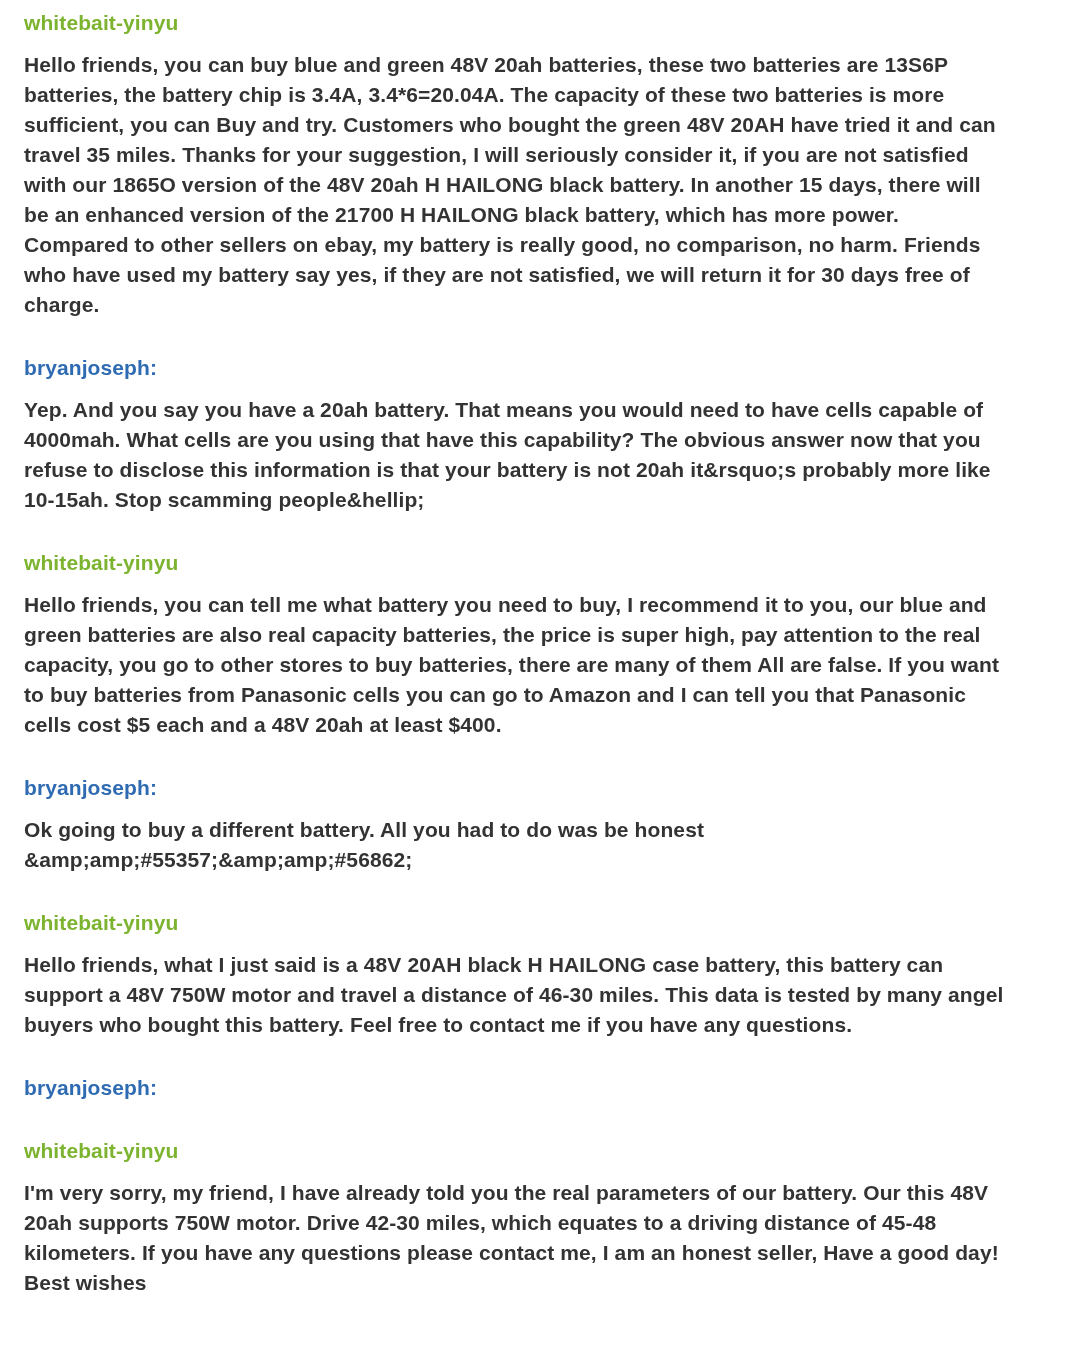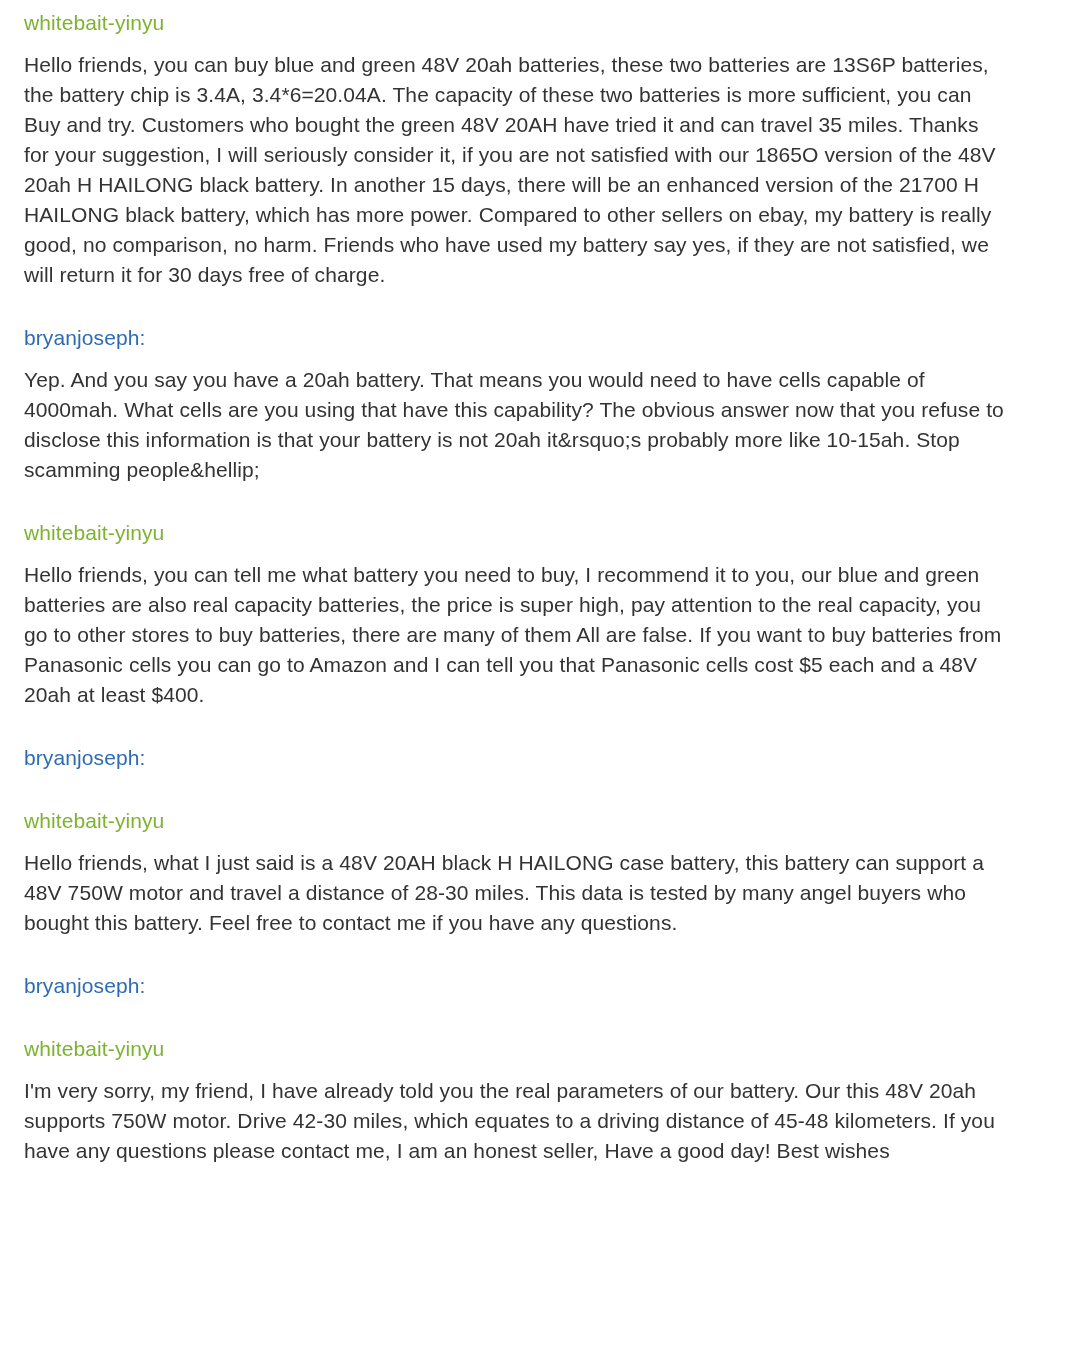--- a/index.html
+++ b/index.html
@@ -18,34 +18,35 @@
     padding: 8px 24px 6px 24px;
   }
   .message {
     margin: 0 0 33px 0;
   }
   .message:last-child {
     margin-bottom: 0;
   }
   .author {
     font-size: 21px;
-    font-weight: normal;
+    font-weight: bold;
     line-height: 30px;
     margin: 0 0 12px 0;
     letter-spacing: 0.1px;
   }
   .author.seller { color: #7cb32f; }
   .author.buyer  { color: #2e6bb2; }
   .body-text {
     font-size: 21px;
     line-height: 30px;
     margin: 0;
     max-width: 980px;
     letter-spacing: 0.1px;
     word-wrap: break-word;
+    font-weight: bold;
   }
 </style>
 </head>
 <body style="background: rgb(255, 255, 255); color: rgb(51, 51, 51);">
 
 <div class="thread" id="thread">
 
     <section class="message">
       <h3 class="author seller" style="color: rgb(124, 179, 47);">whitebait-yinyu</h3>
       <p class="body-text">Hello friends, you can buy blue and green 48V 20ah batteries, these two batteries are 13S6P batteries, the battery chip is 3.4A, 3.4*6=20.04A. The capacity of these two batteries is more sufficient, you can Buy and try. Customers who bought the green 48V 20AH have tried it and can travel 35 miles. Thanks for your suggestion, I will seriously consider it, if you are not satisfied with our 1865O version of the 48V 20ah H HAILONG black battery. In another 15 days, there will be an enhanced version of the 21700 H HAILONG black battery, which has more power. Compared to other sellers on ebay, my battery is really good, no comparison, no harm. Friends who have used my battery say yes, if they are not satisfied, we will return it for 30 days free of charge.</p>
@@ -56,25 +57,26 @@
       <p class="body-text">Yep. And you say you have a 20ah battery. That means you would need to have cells capable of 4000mah. What cells are you using that have this capability? The obvious answer now that you refuse to disclose this information is that your battery is not 20ah it&amp;rsquo;s probably more like 10-15ah. Stop scamming people&amp;hellip;</p>
     </section>
 
     <section class="message">
       <h3 class="author seller" style="color: rgb(124, 179, 47);">whitebait-yinyu</h3>
       <p class="body-text">Hello friends, you can tell me what battery you need to buy, I recommend it to you, our blue and green batteries are also real capacity batteries, the price is super high, pay attention to the real capacity, you go to other stores to buy batteries, there are many of them All are false. If you want to buy batteries from Panasonic cells you can go to Amazon and I can tell you that Panasonic cells cost $5 each and a 48V 20ah at least $400.</p>
     </section>
 
     <section class="message">
       <h3 class="author buyer" style="color: rgb(46, 107, 178);">bryanjoseph:</h3>
+      <p class="body-text">Ok going to buy a different battery. All you had to do was be honest &amp;amp;amp;#55357;&amp;amp;amp;#56862;</p>
     </section>
 
     <section class="message">
       <h3 class="author seller" style="color: rgb(124, 179, 47);">whitebait-yinyu</h3>
-      <p class="body-text">Hello friends, what I just said is a 48V 20AH black H HAILONG case battery, this battery can support a 48V 750W motor and travel a distance of 28-30 miles. This data is tested by many angel buyers who bought this battery. Feel free to contact me if you have any questions.</p>
+      <p class="body-text">Hello friends, what I just said is a 48V 20AH black H HAILONG case battery, this battery can support a 48V 750W motor and travel a distance of 46-30 miles. This data is tested by many angel buyers who bought this battery. Feel free to contact me if you have any questions.</p>
     </section>
 
     <section class="message">
       <h3 class="author buyer" style="color: rgb(46, 107, 178);">bryanjoseph:</h3>
     </section>
 
     <section class="message">
       <h3 class="author seller" style="color: rgb(124, 179, 47);">whitebait-yinyu</h3>
       <p class="body-text">I'm very sorry, my friend, I have already told you the real parameters of our battery. Our this 48V 20ah supports 750W motor. Drive 42-30 miles, which equates to a driving distance of 45-48 kilometers. If you have any questions please contact me, I am an honest seller, Have a good day! Best wishes</p>
     </section>

